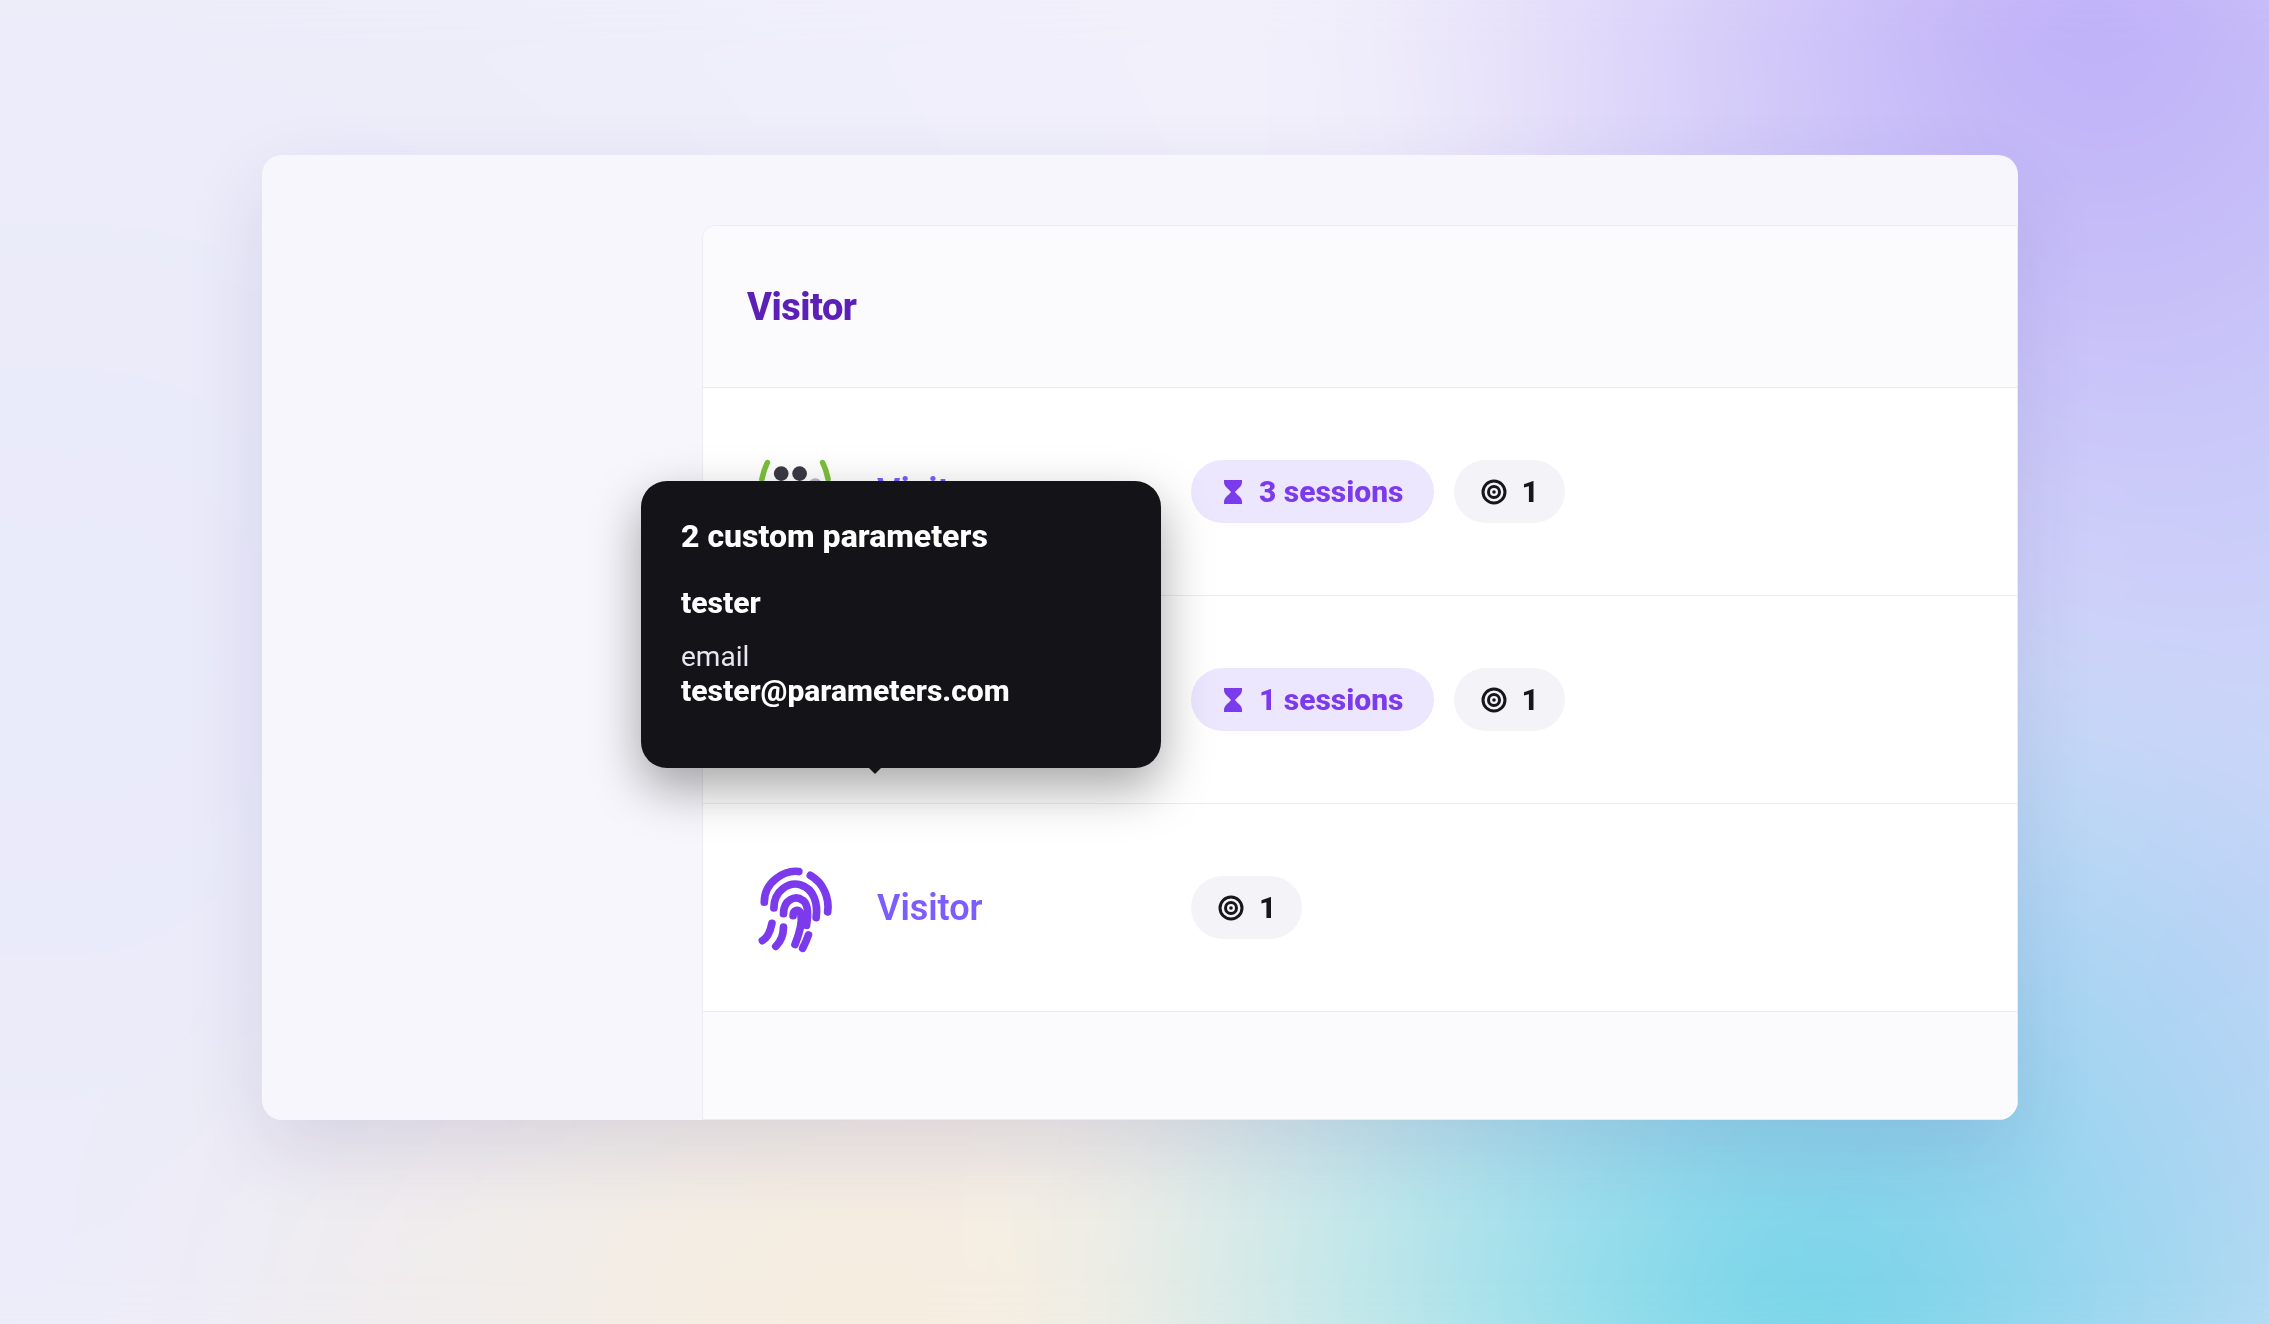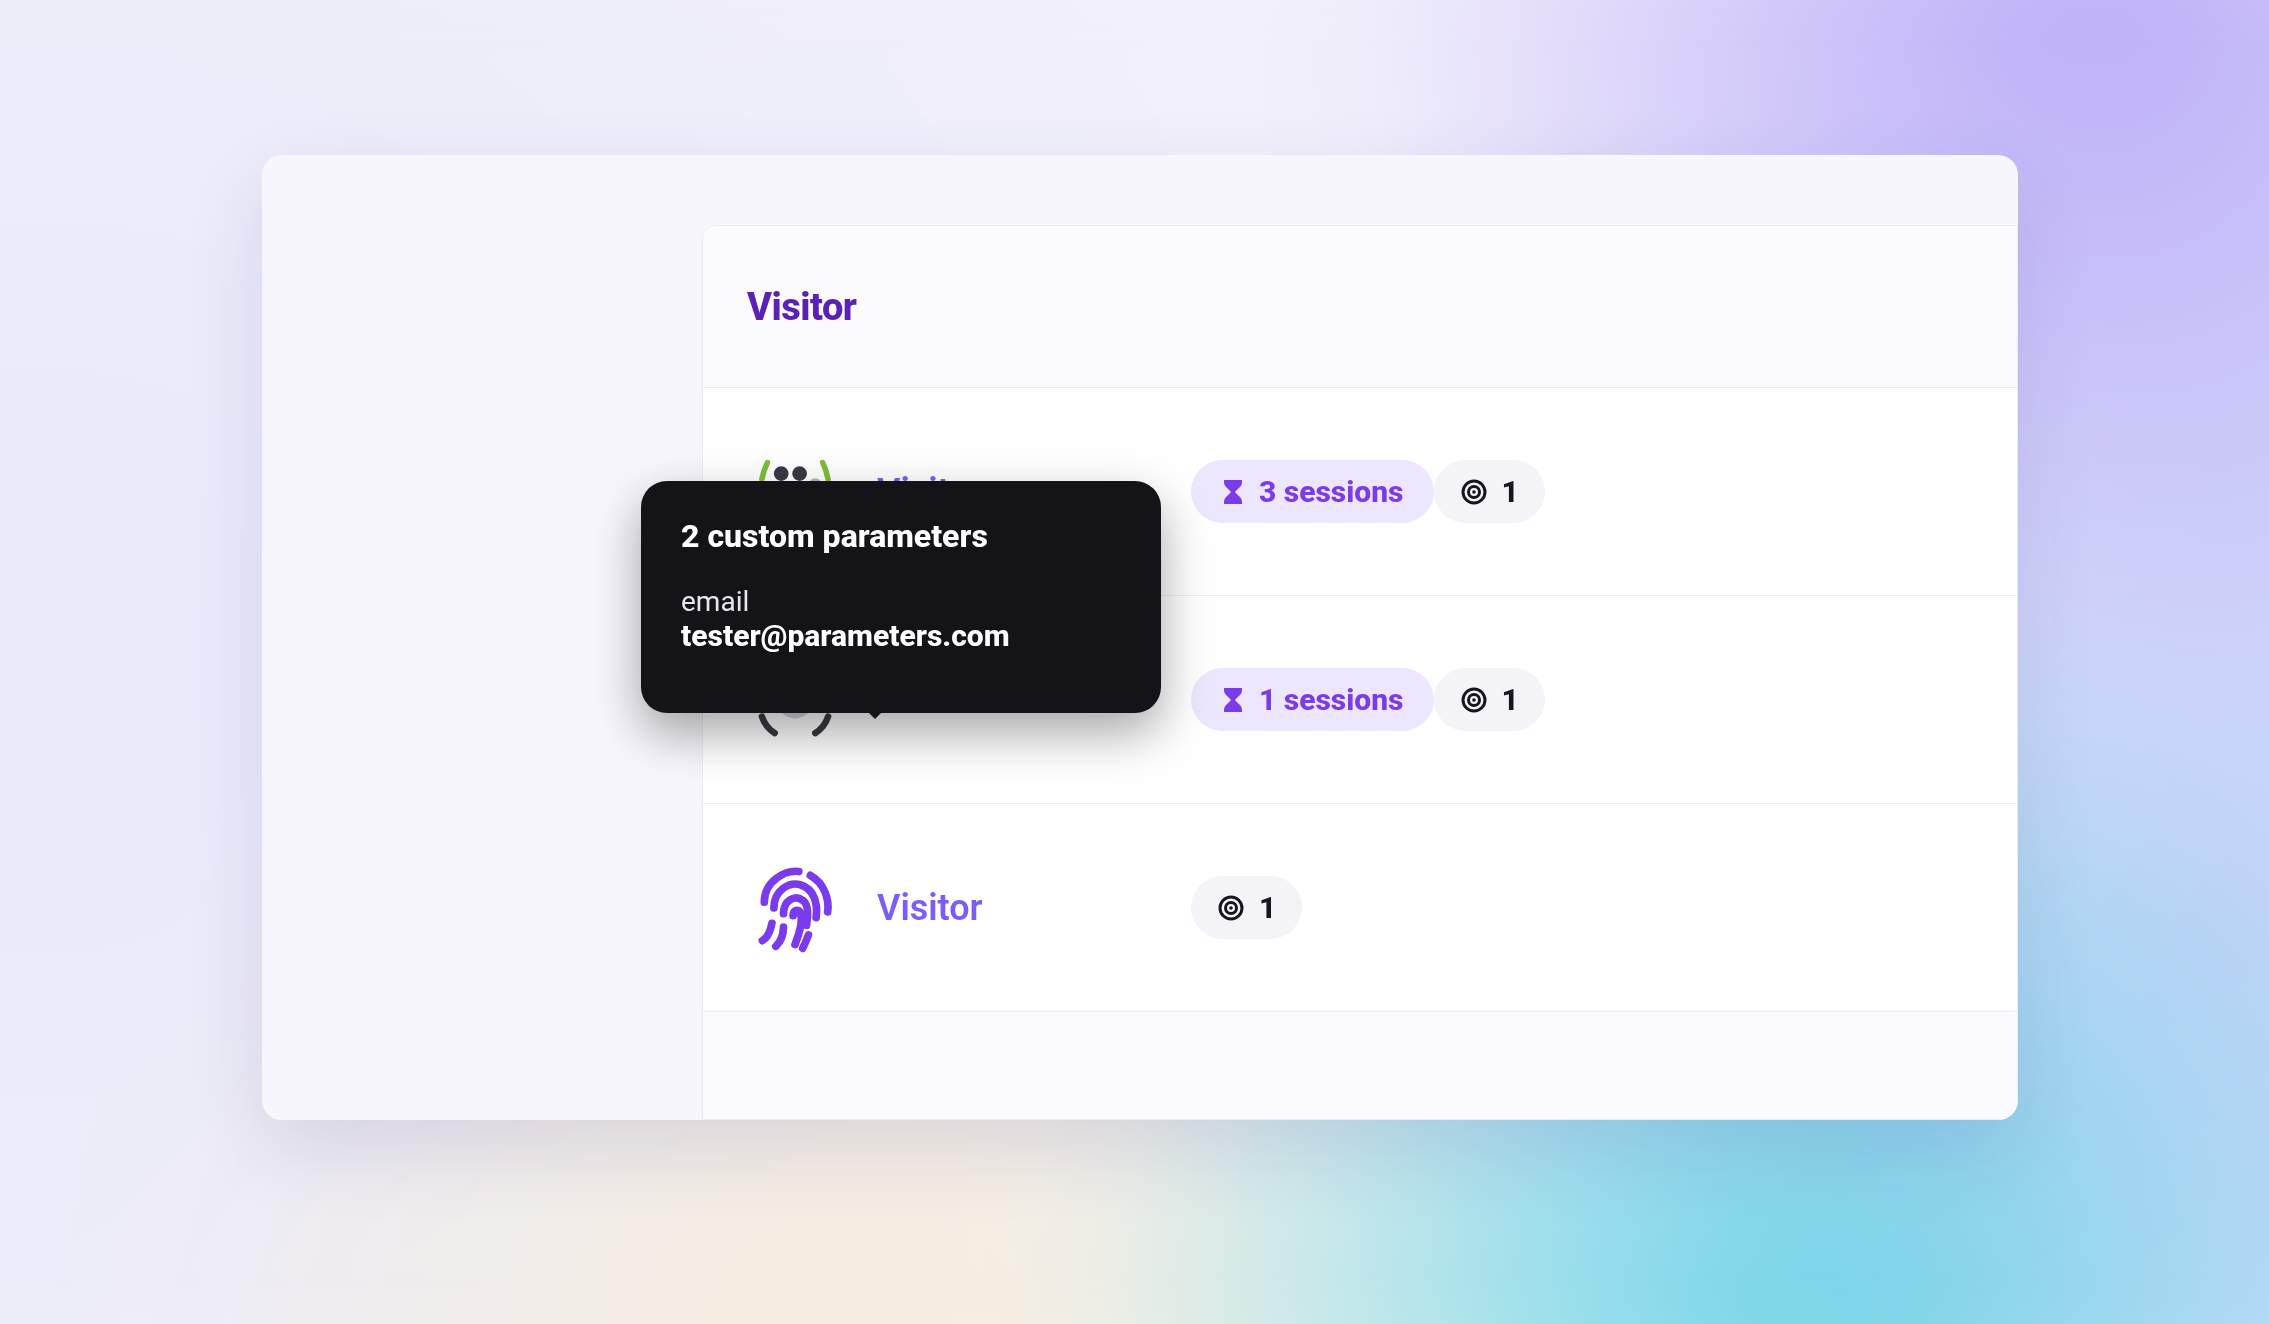--- a/index.html
+++ b/index.html
@@ -82,21 +82,21 @@
     flex: 0 0 auto;
   }
 
   .visitor-name {
     color: #7c5cff;
     font-size: 36px;
     font-weight: 600;
     width: 280px;
   }
 
-  .badges { display: flex; align-items: center; }
+  .badges { display: flex; align-items: center; gap: 20px; }
 
   .pill {
     display: inline-flex;
     align-items: center;
     gap: 14px;
     background: #ede6ff;
     color: #7c3aed;
     font-weight: 800;
     font-size: 30px;
     padding: 14px 30px;
@@ -270,17 +270,18 @@
             <span>1</span>
           </span>
         </div>
       </div>
 
     </div>
   </div>
 
   <div class="tooltip">
     <div class="tt-title">2 custom parameters</div>
+    <div class="tt-value">tester</div>
     <div class="tt-label">email</div>
     <div class="tt-value">tester@parameters.com</div>
   </div>
 
 </div>
 
 </body></html>

